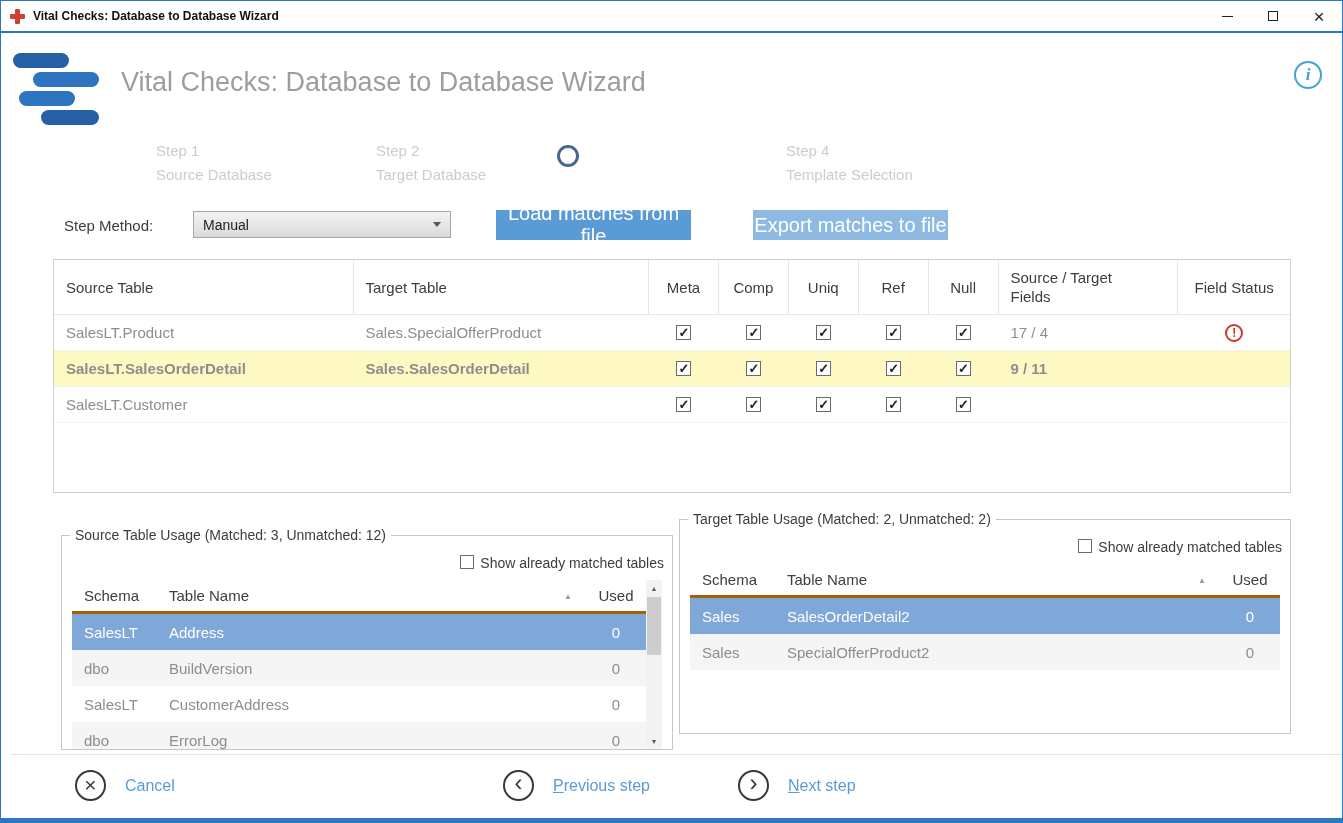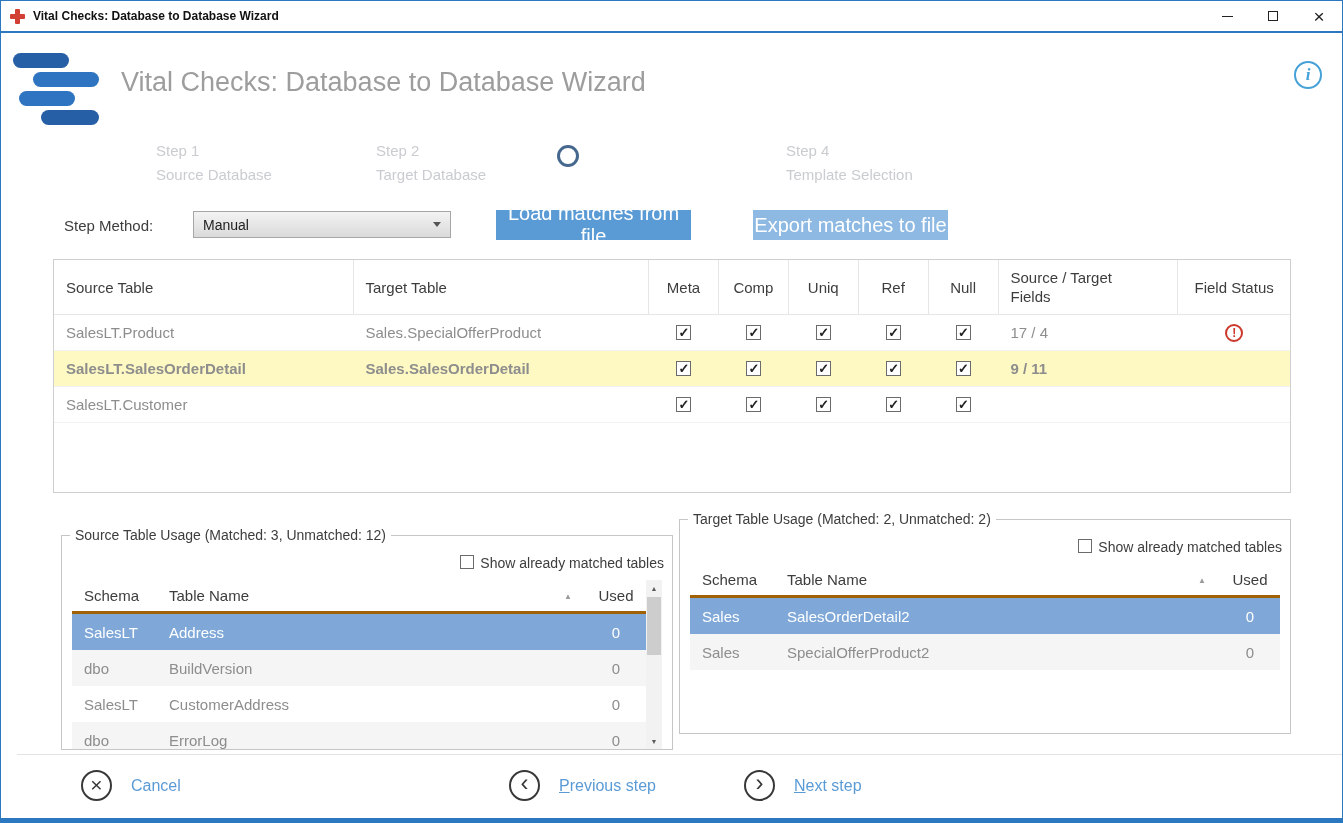--- a/index.html
+++ b/index.html
@@ -98,21 +98,21 @@
   .has-scroll .ut-header, .has-scroll .ut-row { margin-right:16px; }
   .scrollbar { position:absolute; right:0; top:0; bottom:0; width:16px; background:#f2f2f2; }
   .sb-btn { position:absolute; left:0; width:16px; height:16px; display:flex; align-items:center;
             justify-content:center; color:#5a5a5a; cursor:pointer; }
   .sb-up { top:0; } .sb-down { bottom:0; }
   .sb-up::after { content:"\25B2"; font-size:7px; }
   .sb-down::after { content:"\25BC"; font-size:7px; }
   .sb-thumb { position:absolute; left:1px; right:1px; top:17px; height:58px; background:#cdcdcd; cursor:pointer; }
 
   
-  .footer { position:absolute; left:16px; right:0; bottom:4px; height:64px; border-top:1px solid #e3e3e3; background:#fff; }
+  .footer { position:absolute; left:10px; right:0; bottom:4px; height:64px; border-top:1px solid #e3e3e3; background:#fff; }
   .footer-item { position:absolute; top:15px; display:flex; align-items:center; cursor:pointer; }
   .f-cancel { left:64px; } .f-prev { left:492px; } .f-next { left:727px; }
   .f-circle { width:31px; height:31px; border:2px solid #383838; border-radius:50%; color:#383838;
               display:flex; align-items:center; justify-content:center; margin-right:19px; flex:0 0 auto; }
   .cx::after { content:"\00D7"; font-size:21px; line-height:1; margin-top:-2px; }
   .cl::after { content:"\2039"; font-size:24px; line-height:1; margin-top:-5px; }
   .cr::after { content:"\203A"; font-size:24px; line-height:1; margin-top:-5px; }
   .f-label { color:#5b9bd5; font-size:16px; }
   .f-label.ak::first-letter { text-decoration:underline; }
   .bottom-bar { position:absolute; left:0; right:0; bottom:0; height:4px; background:#2b77c0; }

